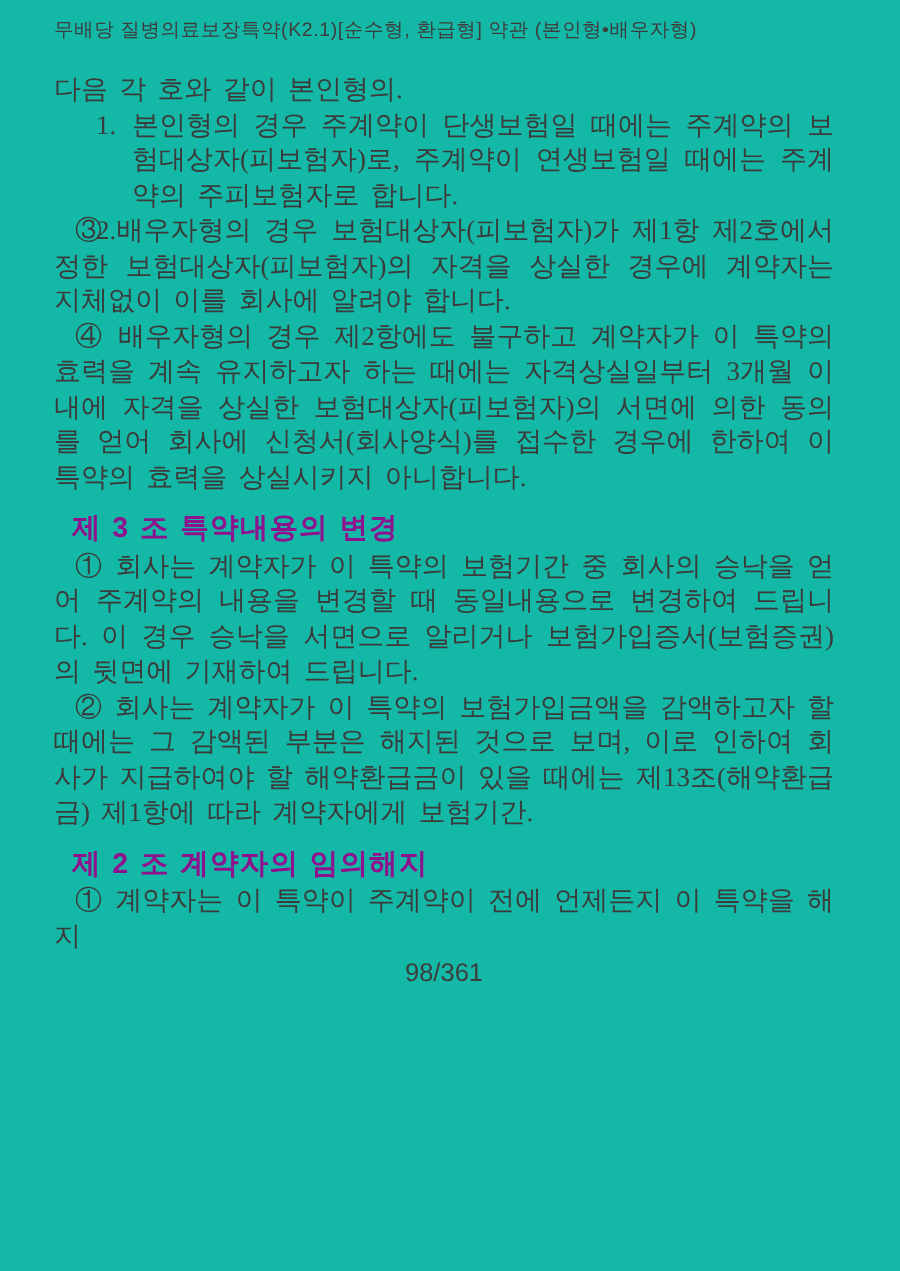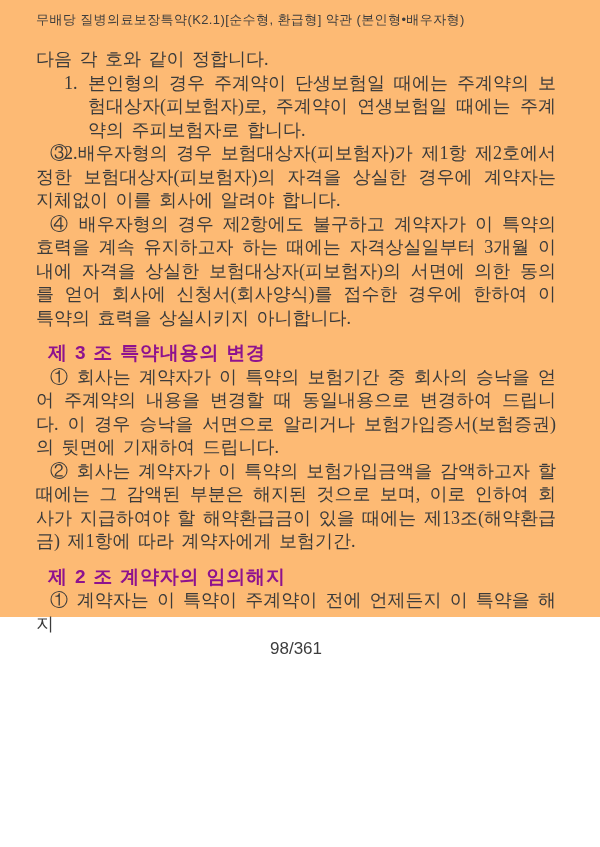--- a/index.html
+++ b/index.html
@@ -9,23 +9,23 @@
   }
   body {
     width: 600px;
     height: 847px;
     overflow: hidden;
     position: relative;
   }
   .page {
     box-sizing: border-box;
     width: 600px;
-    height: 617px;
+    height: 847px;
     padding: 11px 44px 0 36px;
-    background: #fdba74;
+    background: #14b8a6;
   }
   .doc-header {
     font-family: "Liberation Sans", sans-serif;
     font-size: 13px;
     letter-spacing: 0.4px;
     color: #3d3d3d;
     margin: 0 0 19px 0;
     white-space: nowrap;
   }
   .doc-body {
@@ -75,21 +75,21 @@
 </style>
 </head>
 <body>
 
 <div class="page">
 
   <div class="doc-header">무배당 질병의료보장특약(K2.1)[순수형, 환급형] 약관 (본인형•배우자형)</div>
 
   <div class="doc-body">
 
-    <p class="intro">다음 각 호와 같이 정합니다.</p>
+    <p class="intro">다음 각 호와 같이 본인형의.</p>
 
     <div class="numbered-list">
       <div class="list-item">
         <span class="list-marker">1.</span>
         <span>본인형의 경우 주계약이 단생보험일 때에는 주계약의 보험대상자(피보험자)로, 주계약이 연생보험일 때에는 주계약의 주피보험자로 합니다.</span>
       </div>
       <div class="list-item">
         <span class="list-marker">2.</span>
       </div>
     </div>

